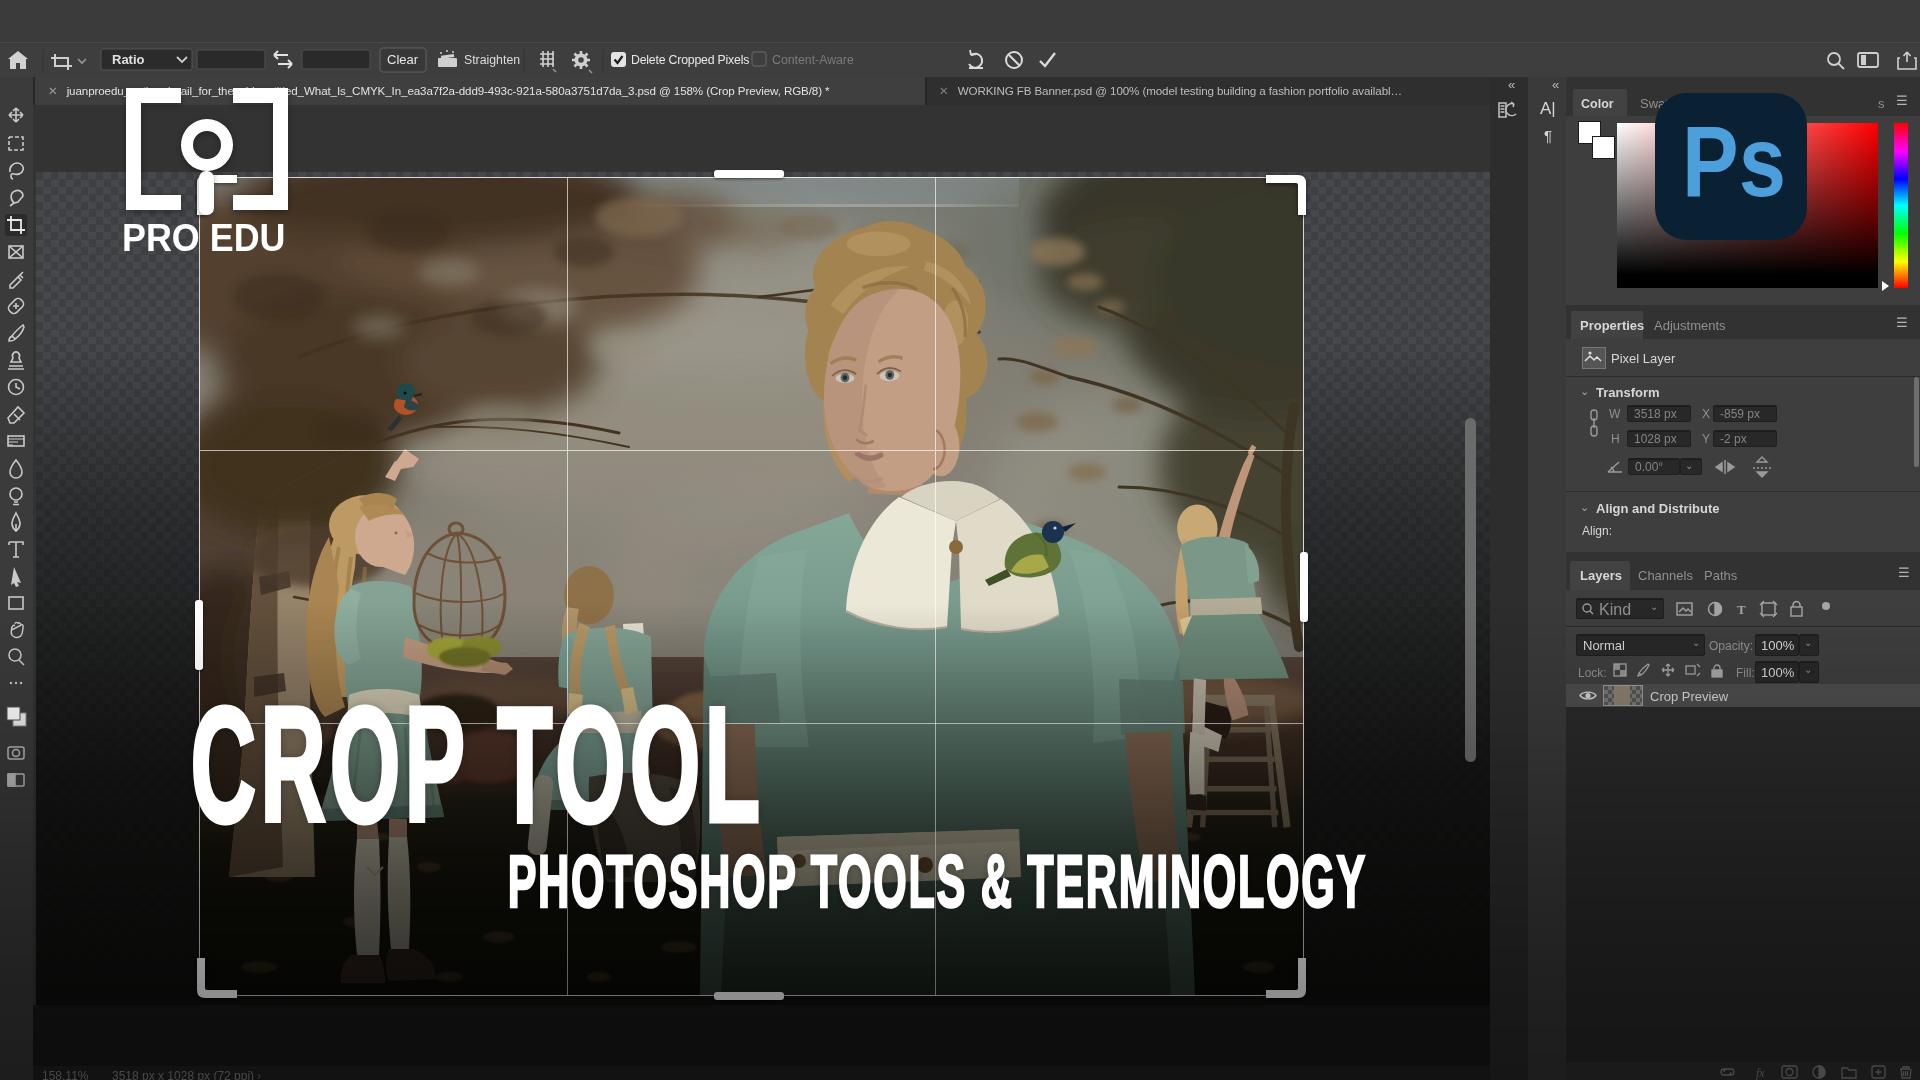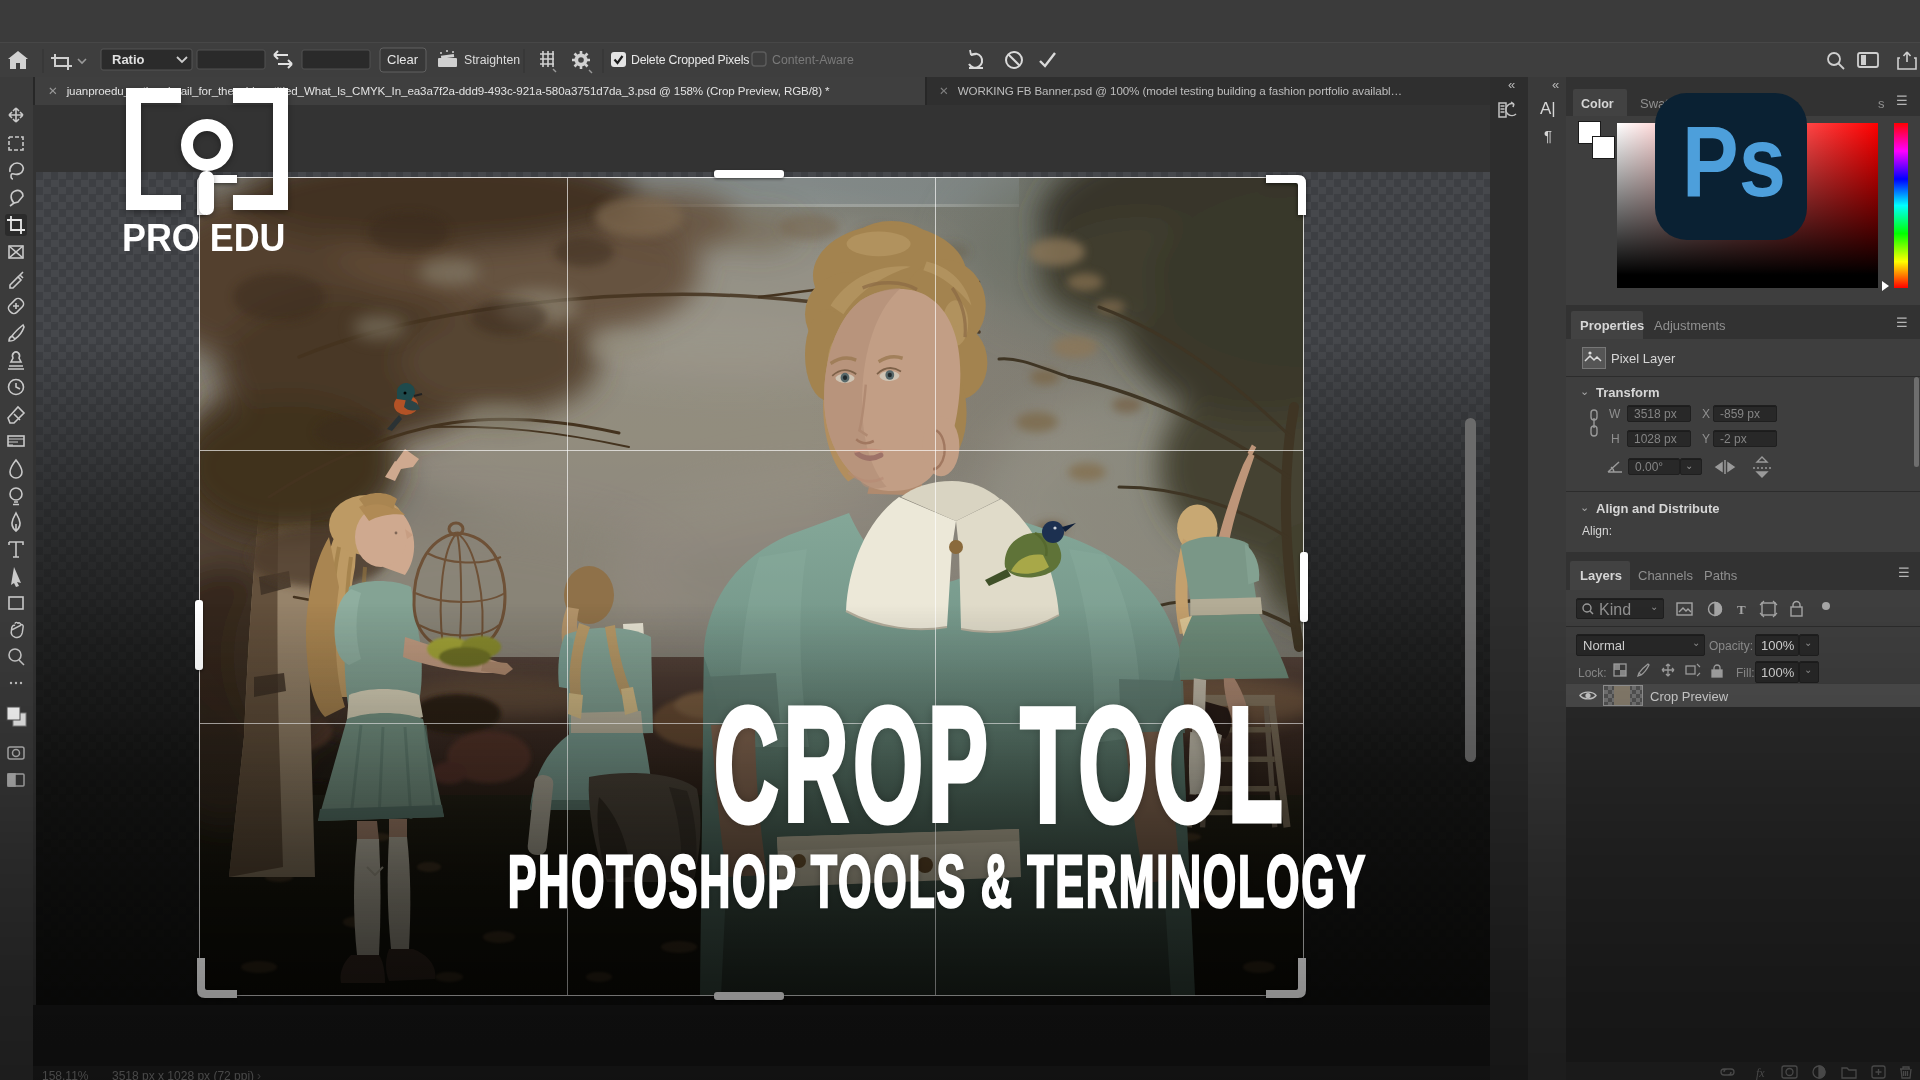--- a/index.html
+++ b/index.html
@@ -650,21 +650,21 @@
    <path d="M6,3 L61,3 L61,18 L21,18 L21,110 L6,110 Z"></path>
    <path d="M113,3 L168,3 L168,110 L153,110 L153,18 L113,18 Z"></path>
    <path d="M6,110 L21,110 L21,110 L61,110 L61,125 L6,125 Z"></path>
    <path d="M113,110 L168,110 L168,125 L113,125 Z"></path>
    <path d="M87,60 m-26,0 a26,26 0 1,0 52,0 a26,26 0 1,0 -52,0 M87,46 a14,14 0 1,1 0,28 a14,14 0 1,1 0,-28" fill-rule="evenodd"></path>
    <rect x="79" y="86" width="15" height="44" rx="7"></rect>
   </g>
  </svg>
  <div class="abs" style="left:2px;top:131px;width:200px;color:#fff;font-weight:bold;font-size:39px;letter-spacing:0px;transform:scaleX(.92);transform-origin:left;">PRO EDU</div>
 </div>
-<div class="abs ovl" id="croptool" style="left:0px;top:683px;width:1518px;text-align:right;">
+<div class="abs ovl" id="croptool" style="left:0px;top:683px;width:1518px;text-align:left;">
  <div style="display:inline-block;transform:scaleX(.554);transform-origin:center;white-space:nowrap;color:#fff;font-weight:bold;font-size:163px;letter-spacing:8px;line-height:1;margin-left:-40px;-webkit-text-stroke:5px #fff;text-shadow:0 0 14px rgba(0,0,0,.35);">CROP TOOL</div>
 </div>
 <div class="abs ovl" id="subtitle" style="left:0px;top:845px;width:1920px;text-align:center;">
  <div style="display:inline-block;transform:scaleX(.582);transform-origin:center;white-space:nowrap;color:#fff;font-weight:bold;font-size:74px;letter-spacing:3px;line-height:1;margin-left:-46px;-webkit-text-stroke:2.5px #fff;text-shadow:0 0 10px rgba(0,0,0,.35);">PHOTOSHOP TOOLS &amp; TERMINOLOGY</div>
 </div>
 <div class="abs ovl" id="pslogo" style="left:1655px;top:93px;width:152px;height:147px;background:#0a2133;border-radius:32px;">
  <div class="abs" style="left:27px;top:11px;color:#4d9fdb;font-weight:bold;font-size:100px;transform:scaleX(.85);transform-origin:left;">Ps</div>
 </div>
 <div id="rpanelA" class="abs">
  <div class="abs" style="left:18px;top:0px;color:#b9b9b9;font-size:13px;">«</div>

